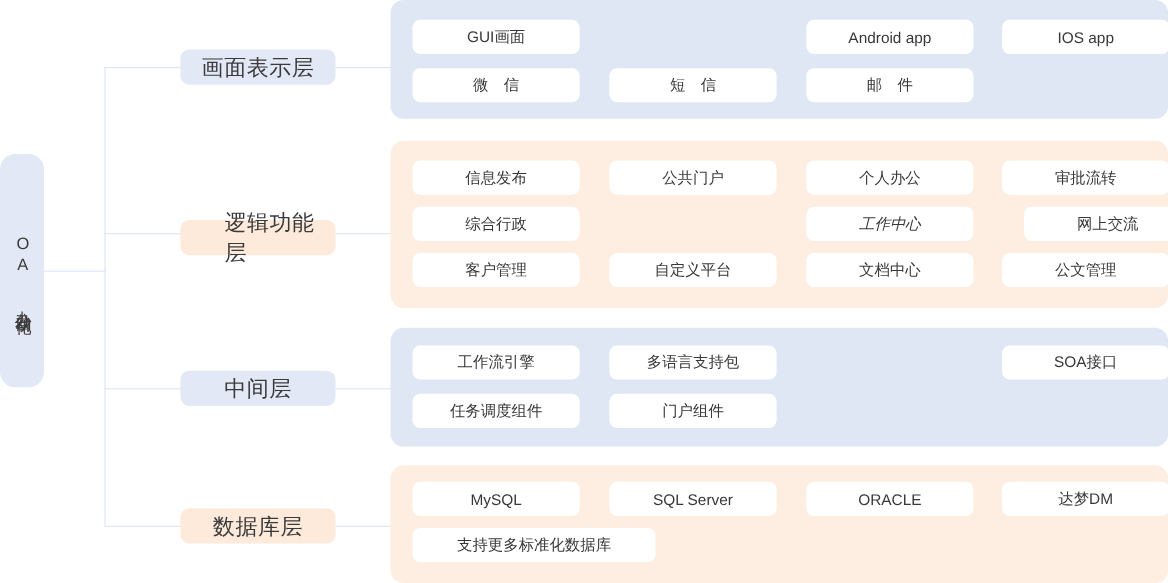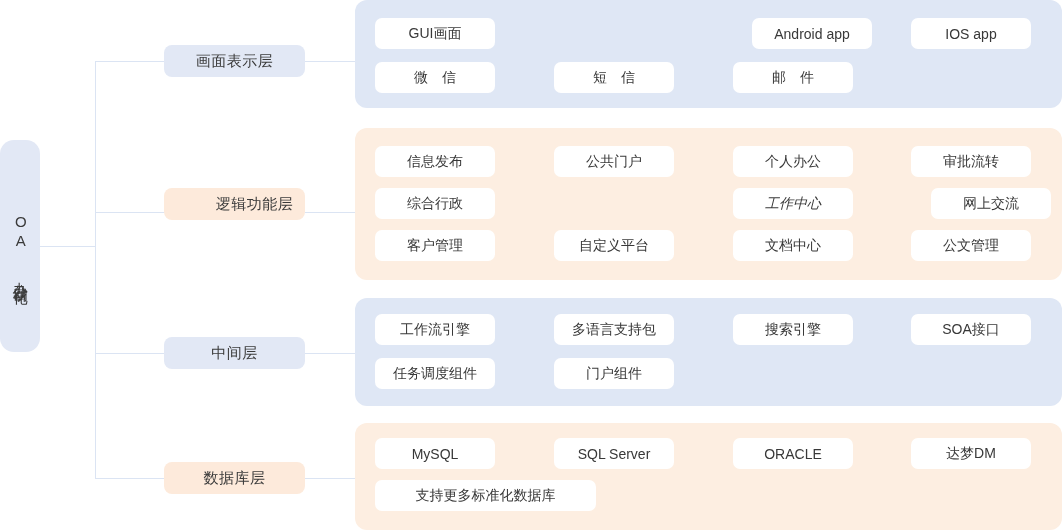--- a/index.html
+++ b/index.html
@@ -58,21 +58,21 @@
   
   .layer-label {
     position: absolute;
     left: 164px;
     width: 141px;
     height: 32px;
     border-radius: 8px;
     display: flex;
     align-items: center;
     justify-content: center;
-    font-size: 15px;
+    font-size: 20px;
     color: #3a3a3a;
     letter-spacing: 0.5px;
     box-sizing: border-box;
   }
   .layer-label.blue   { background: #e2e8f5; }
   .layer-label.orange { background: #fdeadb; }
 
   
   .panel {
     position: absolute;
@@ -91,21 +91,21 @@
     background: #ffffff;
     border-radius: 7px;
     display: flex;
     align-items: center;
     justify-content: center;
     font-size: 14px;
     color: #383838;
     white-space: nowrap;
     box-sizing: border-box;
   }
-  .chip.w1 { width: 120px; }
+  .chip.w1 { width: 152px; }
   .chip.w2 { width: 221px; }
 </style>
 </head>
 <body>
 
 <div id="canvas">
 
   <div class="conn conn-h" style="left:40px; top:246px; width:56px;"></div>
 
   <div class="conn conn-v" style="left:95px; top:61px; width:1px; height:417px;"></div>
@@ -120,33 +120,33 @@
   <div class="conn conn-h" style="left:305px; top:353px; width:52px;"></div>
   <div class="conn conn-h" style="left:305px; top:478px; width:52px;"></div>
 
   <div id="root-node">
     <div class="root-text">OA 办公自动化</div>
   </div>
 
   <div class="layer-label blue" style="top:45px;">
     <span>画面表示层</span>
   </div>
-  <div class="layer-label orange" style="top:188px;padding-left:40px;">
+  <div class="layer-label orange" style="top:200px;padding-left:40px;">
     <span>逻辑功能层</span>
   </div>
   <div class="layer-label blue" style="top:337px;">
     <span>中间层</span>
   </div>
   <div class="layer-label orange" style="top:462px;">
     <span>数据库层</span>
   </div>
 
   <div class="panel blue" style="top:0px; height:108px;">
     <div class="chip w1" style="left:20px;  top:18px;">GUI画面</div>
-    <div class="chip w1" style="left:378px; top:18px;margin-left:19px;">Android app</div>
+    <div class="chip w1" style="left:378px; top:18px;">Android app</div>
     <div class="chip w1" style="left:556px; top:18px;">IOS app</div>
     <div class="chip w1" style="left:20px;  top:62px;">微　信</div>
     <div class="chip w1" style="left:199px; top:62px;">短　信</div>
     <div class="chip w1" style="left:378px; top:62px;">邮　件</div>
   </div>
 
   <div class="panel orange" style="top:128px; height:152px;">
     <div class="chip w1" style="left:20px;  top:18px;">信息发布</div>
     <div class="chip w1" style="left:199px; top:18px;">公共门户</div>
     <div class="chip w1" style="left:378px; top:18px;">个人办公</div>
@@ -156,21 +156,20 @@
     <div class="chip w1" style="left:576px; top:60px;">网上交流</div>
     <div class="chip w1" style="left:20px;  top:102px;">客户管理</div>
     <div class="chip w1" style="left:199px; top:102px;">自定义平台</div>
     <div class="chip w1" style="left:378px; top:102px;">文档中心</div>
     <div class="chip w1" style="left:556px; top:102px;">公文管理</div>
   </div>
 
   <div class="panel blue" style="top:298px; height:108px;">
     <div class="chip w1" style="left:20px;  top:16px;">工作流引擎</div>
     <div class="chip w1" style="left:199px; top:16px;">多语言支持包</div>
-    <div class="chip w1" style="left:378px; top:16px;">搜索引擎</div>
     <div class="chip w1" style="left:556px; top:16px;">SOA接口</div>
     <div class="chip w1" style="left:20px;  top:60px;">任务调度组件</div>
     <div class="chip w1" style="left:199px; top:60px;">门户组件</div>
   </div>
 
   <div class="panel orange" style="top:423px; height:107px;">
     <div class="chip w1" style="left:20px;  top:15px;">MySQL</div>
     <div class="chip w1" style="left:199px; top:15px;">SQL Server</div>
     <div class="chip w1" style="left:378px; top:15px;">ORACLE</div>
     <div class="chip w1" style="left:556px; top:15px;">达梦DM</div>

